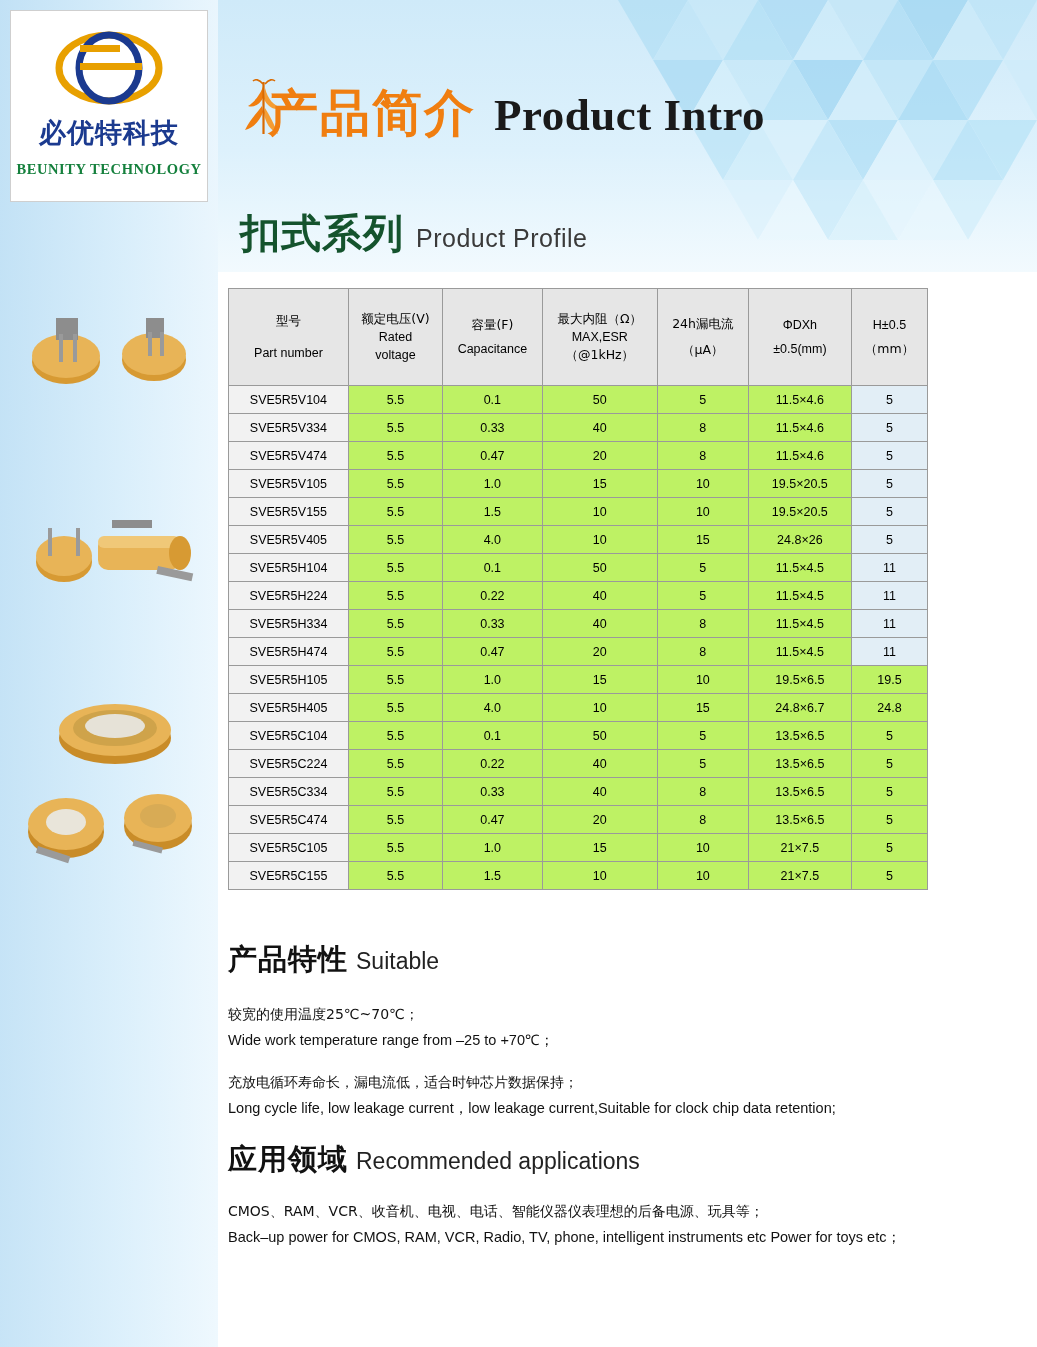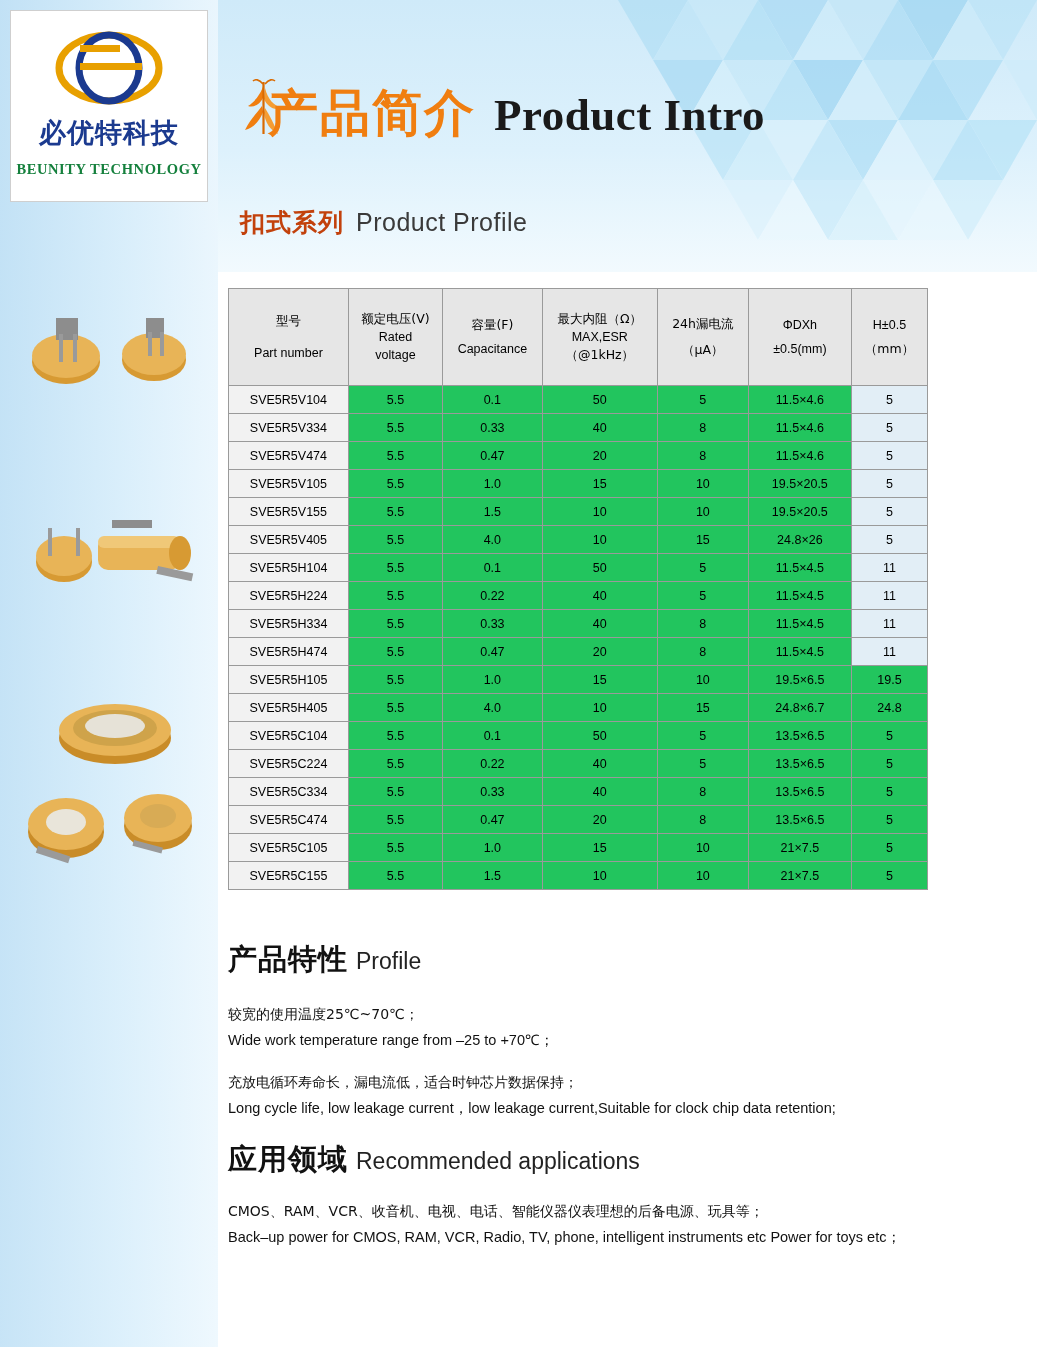--- a/index.html
+++ b/index.html
@@ -130,23 +130,23 @@
 
   .subtitle-row {
     position: absolute;
     left: 240px;
     top: 206px;
     display: flex;
     align-items: baseline;
   }
   .subtitle-cn {
     font-family: "DejaVu Sans", sans-serif;
-    font-size: 25px;
+    font-size: 40px;
     font-weight: bold;
-    color: #c2410c;
+    color: #14532d;
     letter-spacing: 1px;
   }
   .subtitle-en {
     font-family: "Liberation Sans", sans-serif;
     font-size: 25px;
     color: #3a3a3a;
     margin-left: 12px;
     letter-spacing: .5px;
   }
 
@@ -158,21 +158,21 @@
   
   .table-wrap {
     position: absolute;
     left: 228px;
     top: 288px;
     width: 700px;
   }
   table.spec {
     border-collapse: collapse;
     width: 700px;
-    background: #22c55e;
+    background: #bef264;
   }
   table.spec th, table.spec td {
     border: 1px solid #9a9a9a;
     text-align: center;
     font-size: 12.5px;
     color: #000000;
     font-family: "Liberation Sans", sans-serif;
   }
   table.spec thead th {
     background: #e6e6e6;
@@ -569,21 +569,21 @@
             <td>10</td>
             <td>21×7.5</td>
             <td>5</td>
           </tr>
       </tbody>
     </table>
   </div>
 
   <div class="sec-head" style="left:228px; top:940px;">
     <span class="sec-cn">产品特性</span>
-    <span class="sec-en">Profile</span>
+    <span class="sec-en">Suitable</span>
   </div>
   <div class="para" style="left:228px; top:1000px;">
     <span class="cn">较宽的使用温度25℃~70℃；</span>
   </div>
   <div class="para" style="left:228px; top:1026px;">Wide work temperature range from –25 to +70℃；</div>
   <div class="para" style="left:228px; top:1094px;">Long cycle life, low leakage current，low leakage current,Suitable for clock chip data retention;</div>
   <div class="para" style="left:228px; top:1068px;">
     <span class="cn">充放电循环寿命长，漏电流低，适合时钟芯片数据保持；</span>
   </div>
 

